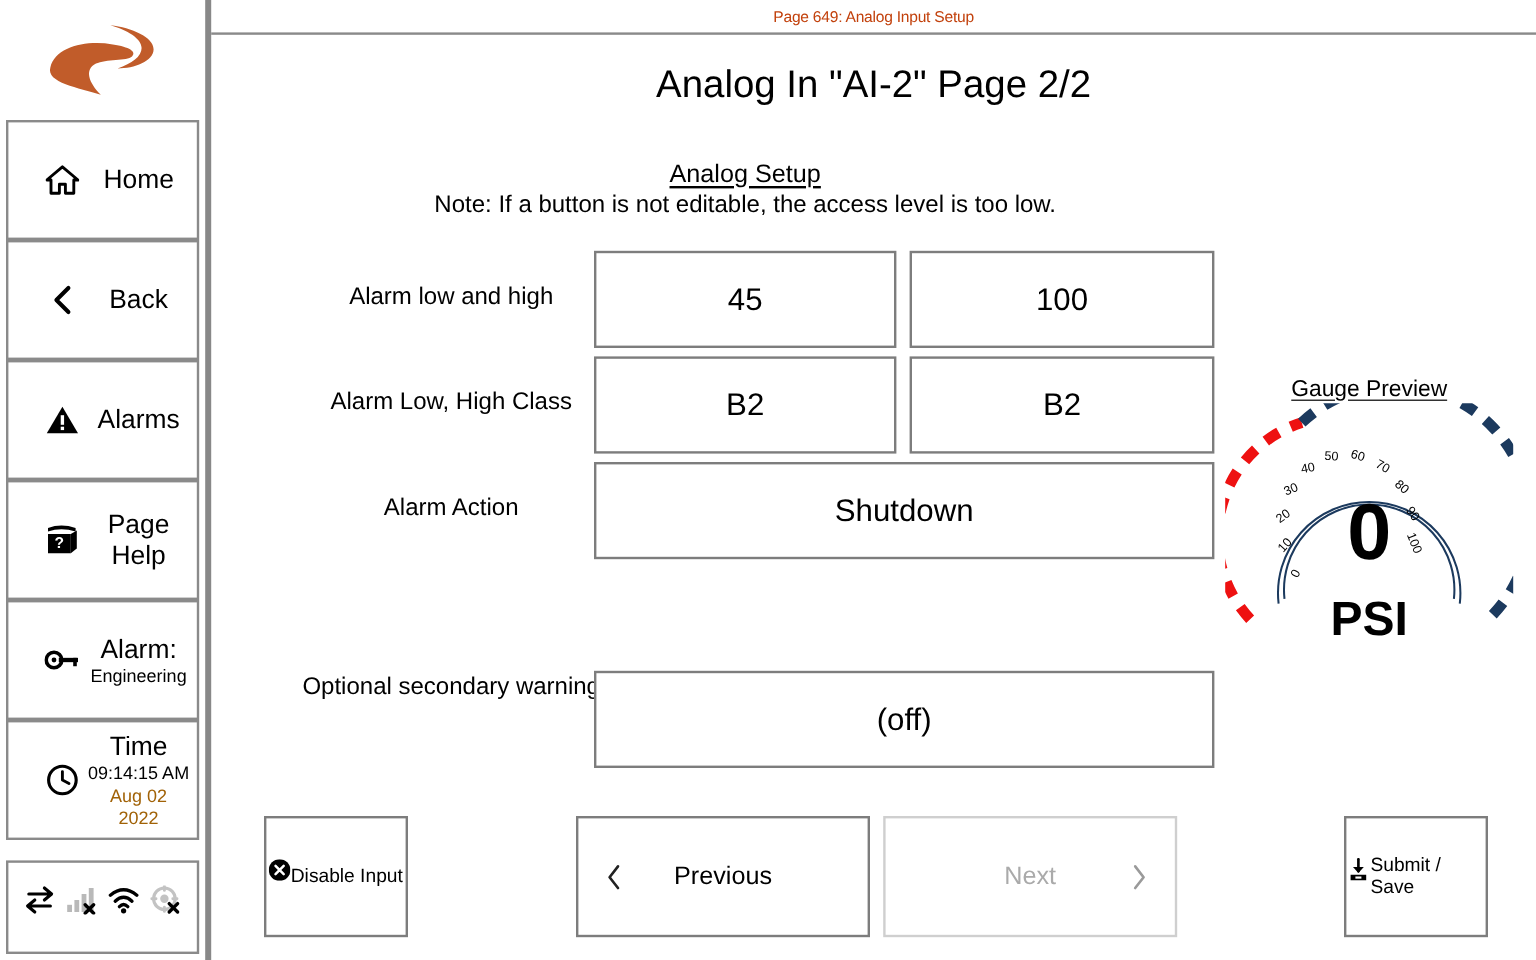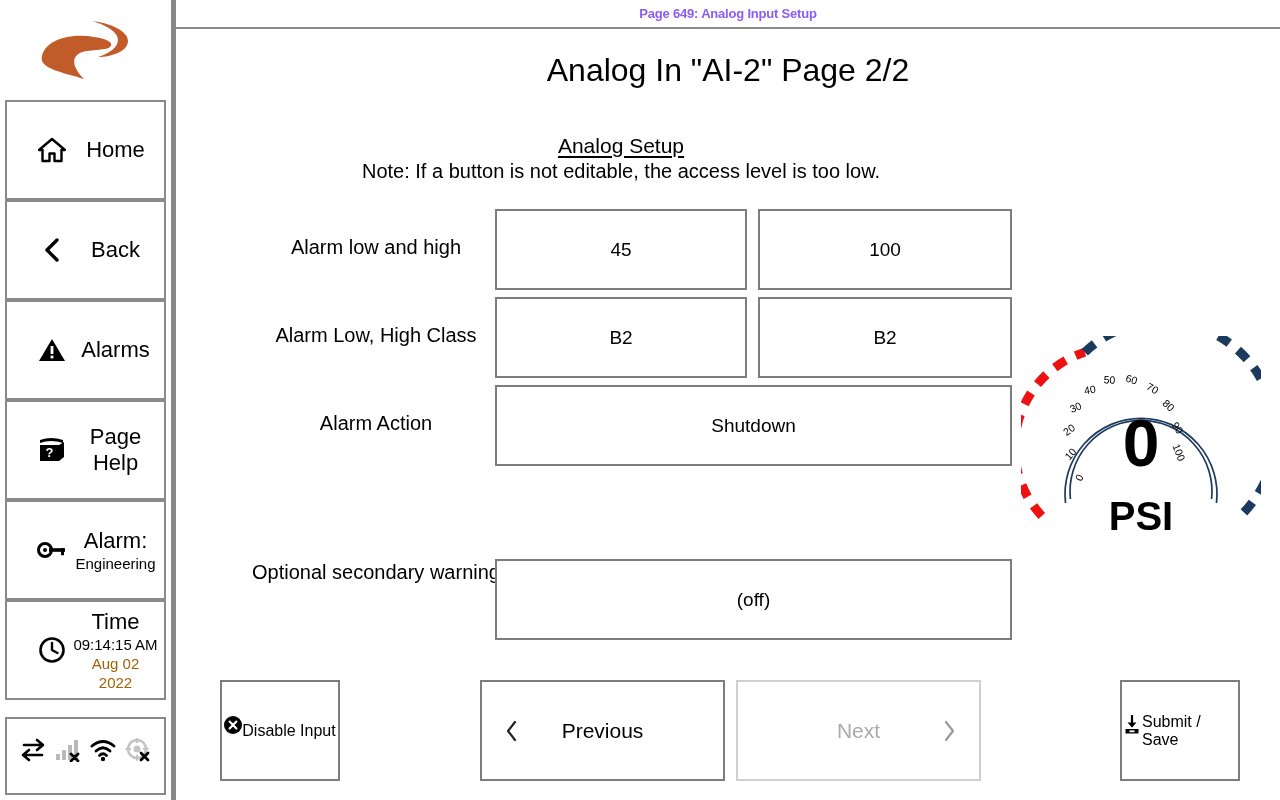--- a/index.html
+++ b/index.html
@@ -51,21 +51,21 @@
     padding: 16px 8px 0 8px;
   }
   .status-ico { width: 26px; height: 30px; display:flex; align-items:center; justify-content:center; }
 
   
   #header {
     position: absolute; left: 176px; top: 0; width: 1104px; height: 27px;
     display: flex; align-items: center; justify-content: center;
   }
   #header-title {
-    font-size: 13px; font-weight: bold; color: #8b5cf6;
+    font-size: 13px; font-weight: normal; color: #c2410c;
     font-family: "Liberation Sans", sans-serif;
     letter-spacing: -0.2px;
     text-align: center;
   }
   #header-rule {
     position: absolute; left: 176px; top: 27px; width: 1104px; height: 2px;
     background: #8a8a8a;
   }
 
   
@@ -85,21 +85,21 @@
     position: absolute; left: 0; top: 131px; width: 890px;
     text-align: center; font-size: 20px; color: #000;
   }
   .form-label {
     position: absolute; text-align: center; font-size: 20px; color: #000;
     line-height: 25px;
   }
   .val-btn {
     position: absolute; border: 2px solid #7d7d7d; background: #fff;
     display: flex; align-items: center; justify-content: center;
-    font-size: 19px; color: #000;
+    font-size: 26px; color: #000;
   }
 
   
   #gauge-wrap { position: absolute; left: 845px; top: 285px; width: 240px; height: 250px; }
   #gauge-title {
     position: absolute; left: 0; top: 0; width: 240px; text-align: center;
     font-size: 19px; color: #000; text-decoration: underline; text-underline-offset: 3px;
   }
   #gauge-svg { position: absolute; left: 0; top: 22px; }
   #gauge-value {
@@ -279,20 +279,21 @@
     <div class="val-btn" style="left:319px;top:268px;width:252px;height:81px">B2</div>
     <div class="val-btn" style="left:582px;top:268px;width:254px;height:81px">B2</div>
 
     <div class="form-label" style="left:60px;top:382px;width:280px">Alarm Action</div>
     <div class="val-btn" style="left:319px;top:356px;width:517px;height:81px">Shutdown</div>
 
     <div class="form-label" style="left:60px;top:531px;width:280px">Optional secondary warning</div>
     <div class="val-btn" style="left:319px;top:530px;width:517px;height:81px">(off)</div>
 
     <div id="gauge-wrap">
+      <div id="gauge-title">Gauge Preview</div>
 
       <svg id="gauge-svg" width="240" height="200" viewBox="0 0 240 200">
 
         <path d="M 20.8 180 A 100 100 0 0 1 63.8 16.2" fill="none" stroke="#ee1111" stroke-width="9" stroke-dasharray="13 11" stroke-linecap="butt"></path>
         <path d="M 63.8 16.2 A 100 100 0 0 1 219.2 180" fill="none" stroke="#1c3a5e" stroke-width="9" stroke-dasharray="13 11" stroke-linecap="butt"></path>
 
         <path d="M 44.5 167 A 76 76 0 1 1 195.5 167" fill="none" stroke="#1c3a5e" stroke-width="1.7"></path>
         <path d="M 49.4 163 A 71 71 0 1 1 190.6 163" fill="none" stroke="#1c3a5e" stroke-width="1.7"></path>
 
         <g font-family="'Liberation Sans',sans-serif" font-size="10.5" fill="#000" text-anchor="middle">

